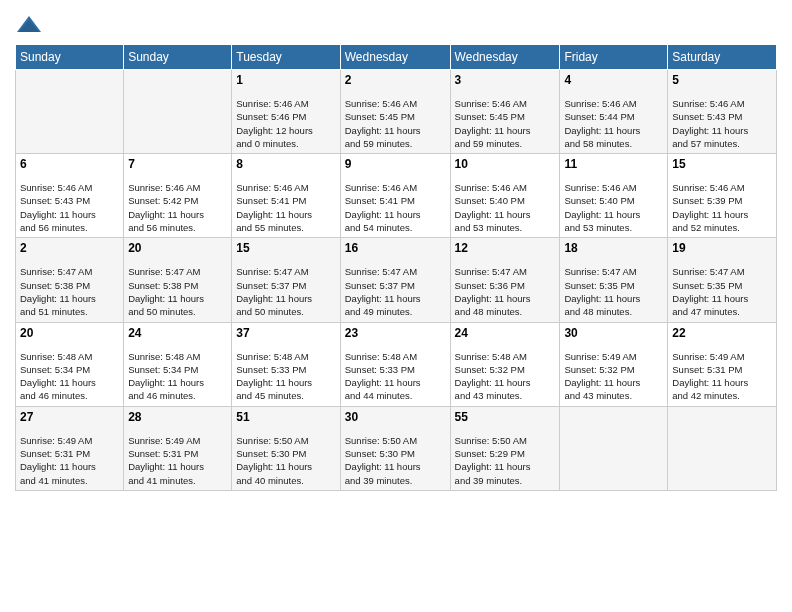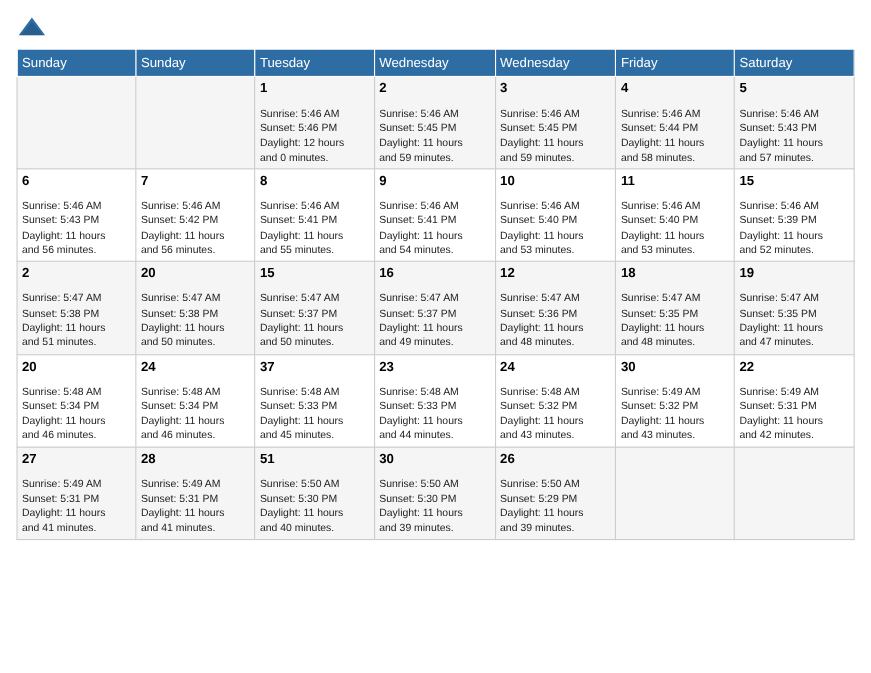--- a/index.html
+++ b/index.html
@@ -347,21 +347,21 @@
 and 40 minutes.</div>
           </td>
           <td>
             <span class="day-num">30</span>
             <div class="day-detail" style="white-space: pre-line;">Sunrise: 5:50 AM
 Sunset: 5:30 PM
 Daylight: 11 hours
 and 39 minutes.</div>
           </td>
           <td>
-            <span class="day-num">26</span>
+            <span class="day-num">55</span>
             <div class="day-detail" style="white-space: pre-line;">Sunrise: 5:50 AM
 Sunset: 5:29 PM
 Daylight: 11 hours
 and 39 minutes.</div>
           </td>
           <td class="empty"></td>
           <td class="empty"></td>
         </tr>
       </tbody>
   </table>

